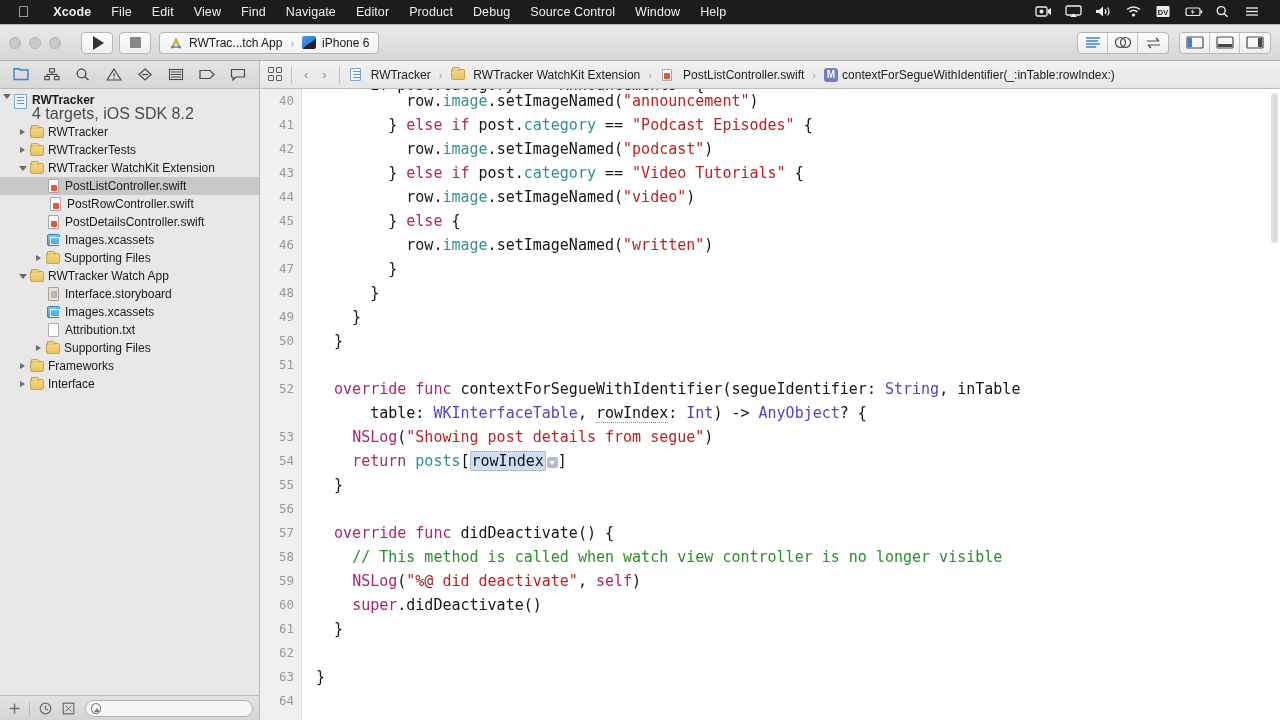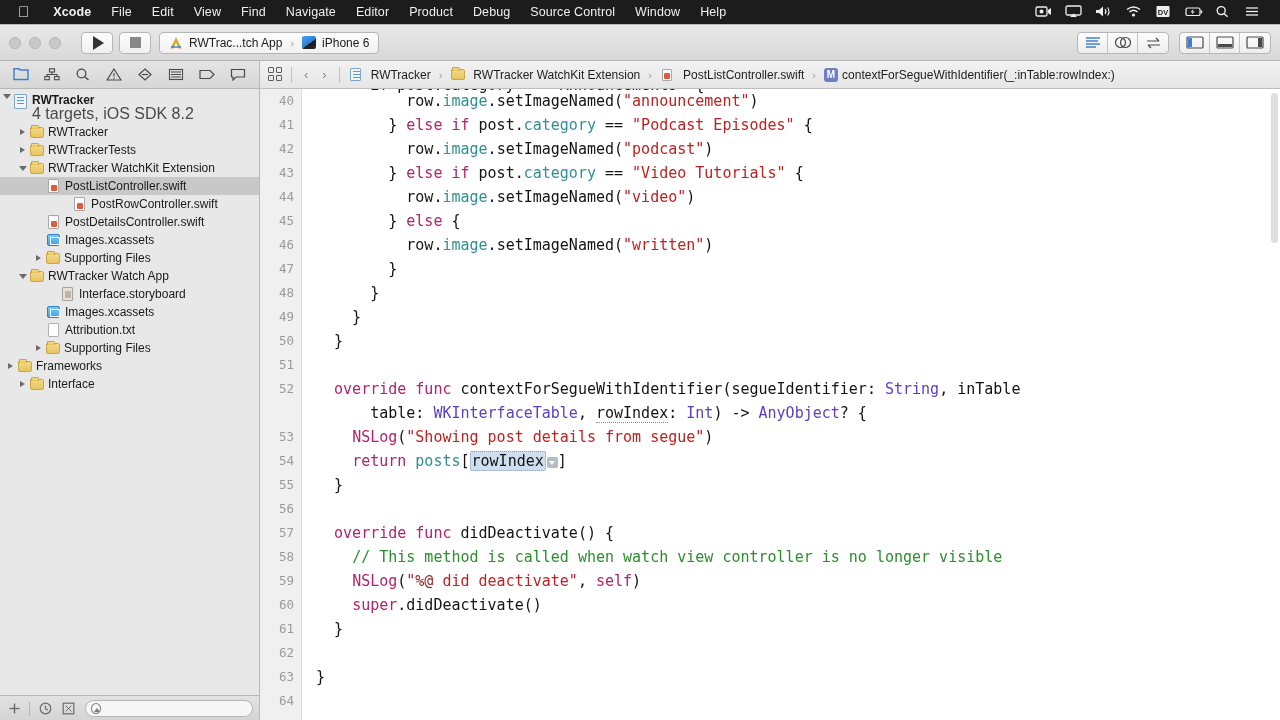--- a/index.html
+++ b/index.html
@@ -565,21 +565,21 @@
             <span>RWTracker WatchKit Extension</span>
           </div>
 
           <div class="node selected" style="padding-left:46px">
             <span class="ico">
                 <span class="swiftfile"></span>
               </span>
             <span>PostListController.swift</span>
           </div>
 
-          <div class="node" style="padding-left:72px">
+          <div class="node" style="padding-left:48px">
             <span class="ico">
                 <span class="swiftfile"></span>
               </span>
             <span>PostRowController.swift</span>
           </div>
 
           <div class="node" style="padding-left:46px">
             <span class="ico">
                 <span class="swiftfile"></span>
               </span>
@@ -606,21 +606,21 @@
           <div class="node" style="padding-left:16px">
             <span class="tw open">
                 <i></i>
               </span>
             <span class="ico">
                 <span class="folder"></span>
               </span>
             <span>RWTracker Watch App</span>
           </div>
 
-          <div class="node" style="padding-left:60px">
+          <div class="node" style="padding-left:46px">
             <span class="ico">
                 <span class="storyboard"></span>
               </span>
             <span>Interface.storyboard</span>
           </div>
 
           <div class="node" style="padding-left:46px">
             <span class="ico">
                 <span class="xcassets"></span>
               </span>
@@ -637,21 +637,21 @@
           <div class="node" style="padding-left:32px">
             <span class="tw">
                 <i></i>
               </span>
             <span class="ico">
                 <span class="folder"></span>
               </span>
             <span>Supporting Files</span>
           </div>
 
-          <div class="node" style="padding-left:4px">
+          <div class="node" style="padding-left:16px">
             <span class="tw">
                 <i></i>
               </span>
             <span class="ico">
                 <span class="folder"></span>
               </span>
             <span>Frameworks</span>
           </div>
 
           <div class="node" style="padding-left:16px">

